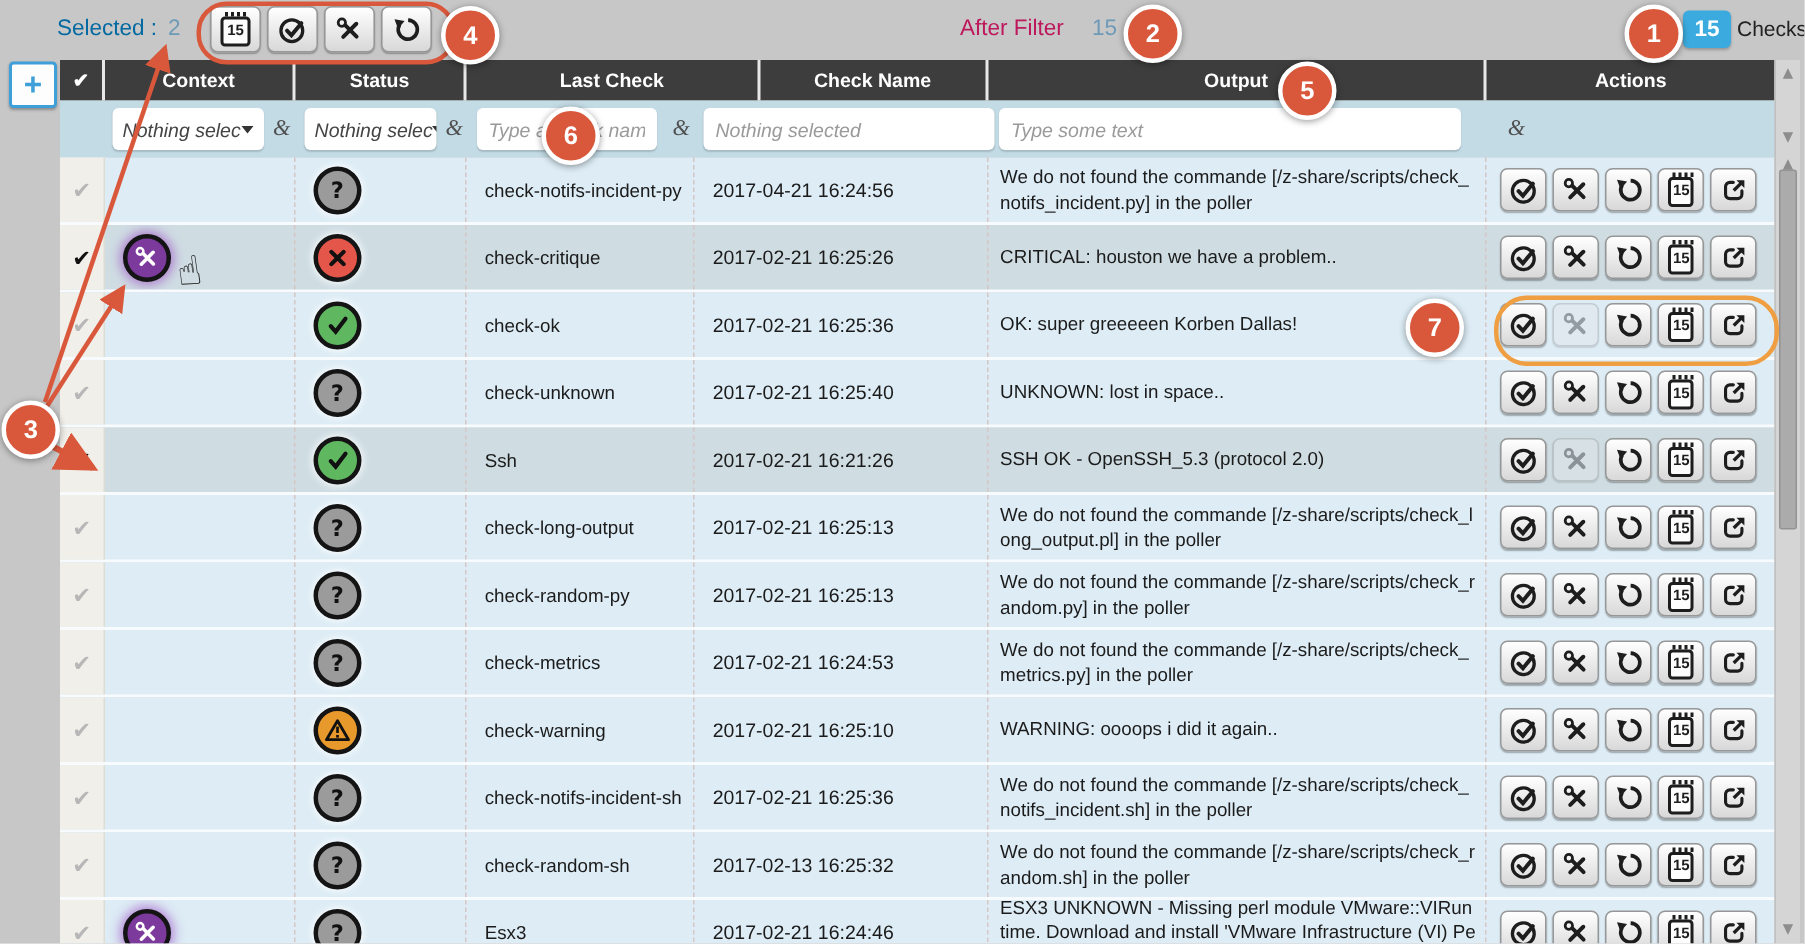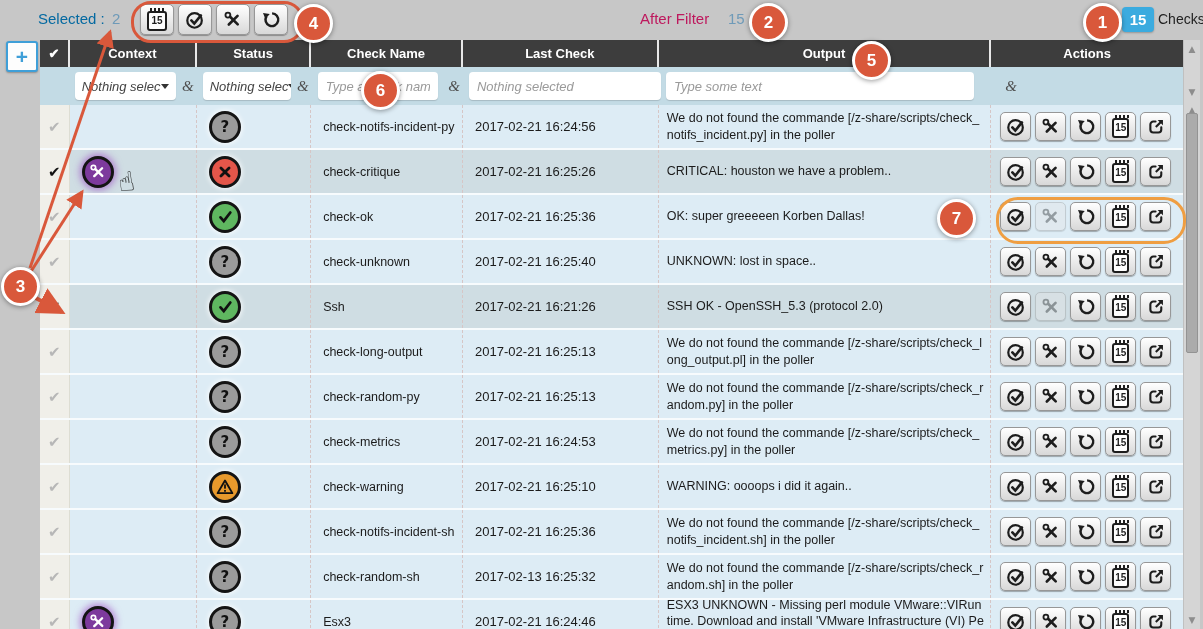--- a/index.html
+++ b/index.html
@@ -39,21 +39,21 @@
   .amp{font-family:"Liberation Serif",serif;font-style:italic;font-size:15px;color:#4f4f4f;margin-left:auto;margin-right:4px;}
   .amp.lead{margin-left:8px;margin-right:0;}
   .dropdown{width:102px;height:28px;background:#fff;border-radius:4px;display:flex;align-items:center;
       padding:0 7px;box-sizing:border-box;font-style:italic;font-size:13px;color:#444;
       box-shadow:0 1px 1px rgba(0,0,0,.15);white-space:nowrap;overflow:hidden;}
   .dropdown .caret{margin-left:auto;width:0;height:0;border-left:4px solid transparent;
       border-right:4px solid transparent;border-top:5px solid #333;flex:0 0 auto;}
   .finput{height:28px;border:none;border-radius:4px;padding:0 8px;font-size:13px;
       font-family:"Liberation Sans",sans-serif;box-sizing:border-box;box-shadow:0 1px 1px rgba(0,0,0,.15);}
   .finput::placeholder{font-style:italic;color:#9a9a9a;}
-  .w-name{width:120px;}.w-last{width:197px;}.w-out{width:308px;}
+  .w-name{width:120px;}.w-last{width:197px;font-style:italic;}.w-out{width:308px;}
 
   .tbody{}
   .row{display:flex;height:45px;box-sizing:border-box;background:#ddecf5;border-bottom:2px solid #f7fbfd;}
   .row.sel{background:#cfdde3;}
   .cell{box-sizing:border-box;display:flex;align-items:center;border-right:1px dashed #d6c6c6;overflow:hidden;}
   .cell.c-act{border-right:none;}
   .cell.c-sel{background:#f0efe9;border-right:1px solid #ddddd3;justify-content:center;}
   .chk{font-family:"DejaVu Sans",sans-serif;font-size:15px;color:#b7b7b7;}
   .row.sel .chk{color:#111;font-weight:bold;}
   .cell.c-ctx{padding-left:12px;}
@@ -155,22 +155,22 @@
     <span class="total-label">Checks</span>
   </div>
 
   <div class="add-btn">+</div>
 
   <div class="table">
     <div class="thead">
       <div class="th c-sel">✔</div>
       <div class="th c-ctx">Context</div>
       <div class="th c-status">Status</div>
+      <div class="th c-last">Last Check</div>
       <div class="th c-name">Check Name</div>
-      <div class="th c-last">Last Check</div>
       <div class="th c-out">Output</div>
       <div class="th c-act">Actions</div>
     </div>
 
     <div class="filterrow">
       <div class="fcell c-sel"></div>
       <div class="fcell c-ctx">
         <div class="dropdown">
           <span>Nothing selec</span>
           <span class="caret"></span>
@@ -203,21 +203,21 @@
     <div class="tbody" id="tbody">
         <div class="row">
           <div class="cell c-sel">
             <span class="chk">✔</span>
           </div>
           <div class="cell c-ctx"></div>
           <div class="cell c-status">
             <span class="status-icon st-unknown">?</span>
           </div>
           <div class="cell c-name">check-notifs-incident-py</div>
-          <div class="cell c-last">2017-02-21 16:24:56</div>
+          <div class="cell c-last">2017-04-21 16:24:56</div>
           <div class="cell c-out">We do not found the commande [/z-share/scripts/check_notifs_incident.py] in the poller</div>
           <div class="cell c-act">
             <button class="abtn">
               <span class="icon">
                 <svg viewBox="0 0 22 22">
                   <circle cx="10.5" cy="11.5" r="8" fill="none" stroke="#1d1d1d" stroke-width="2.4"></circle>
                   <path d="M7 11.5 l3.2 3.4 L17.5 6" fill="none" stroke="#1d1d1d" stroke-width="2.9" stroke-linecap="round"></path>
                 </svg>
               </span>
             </button>

